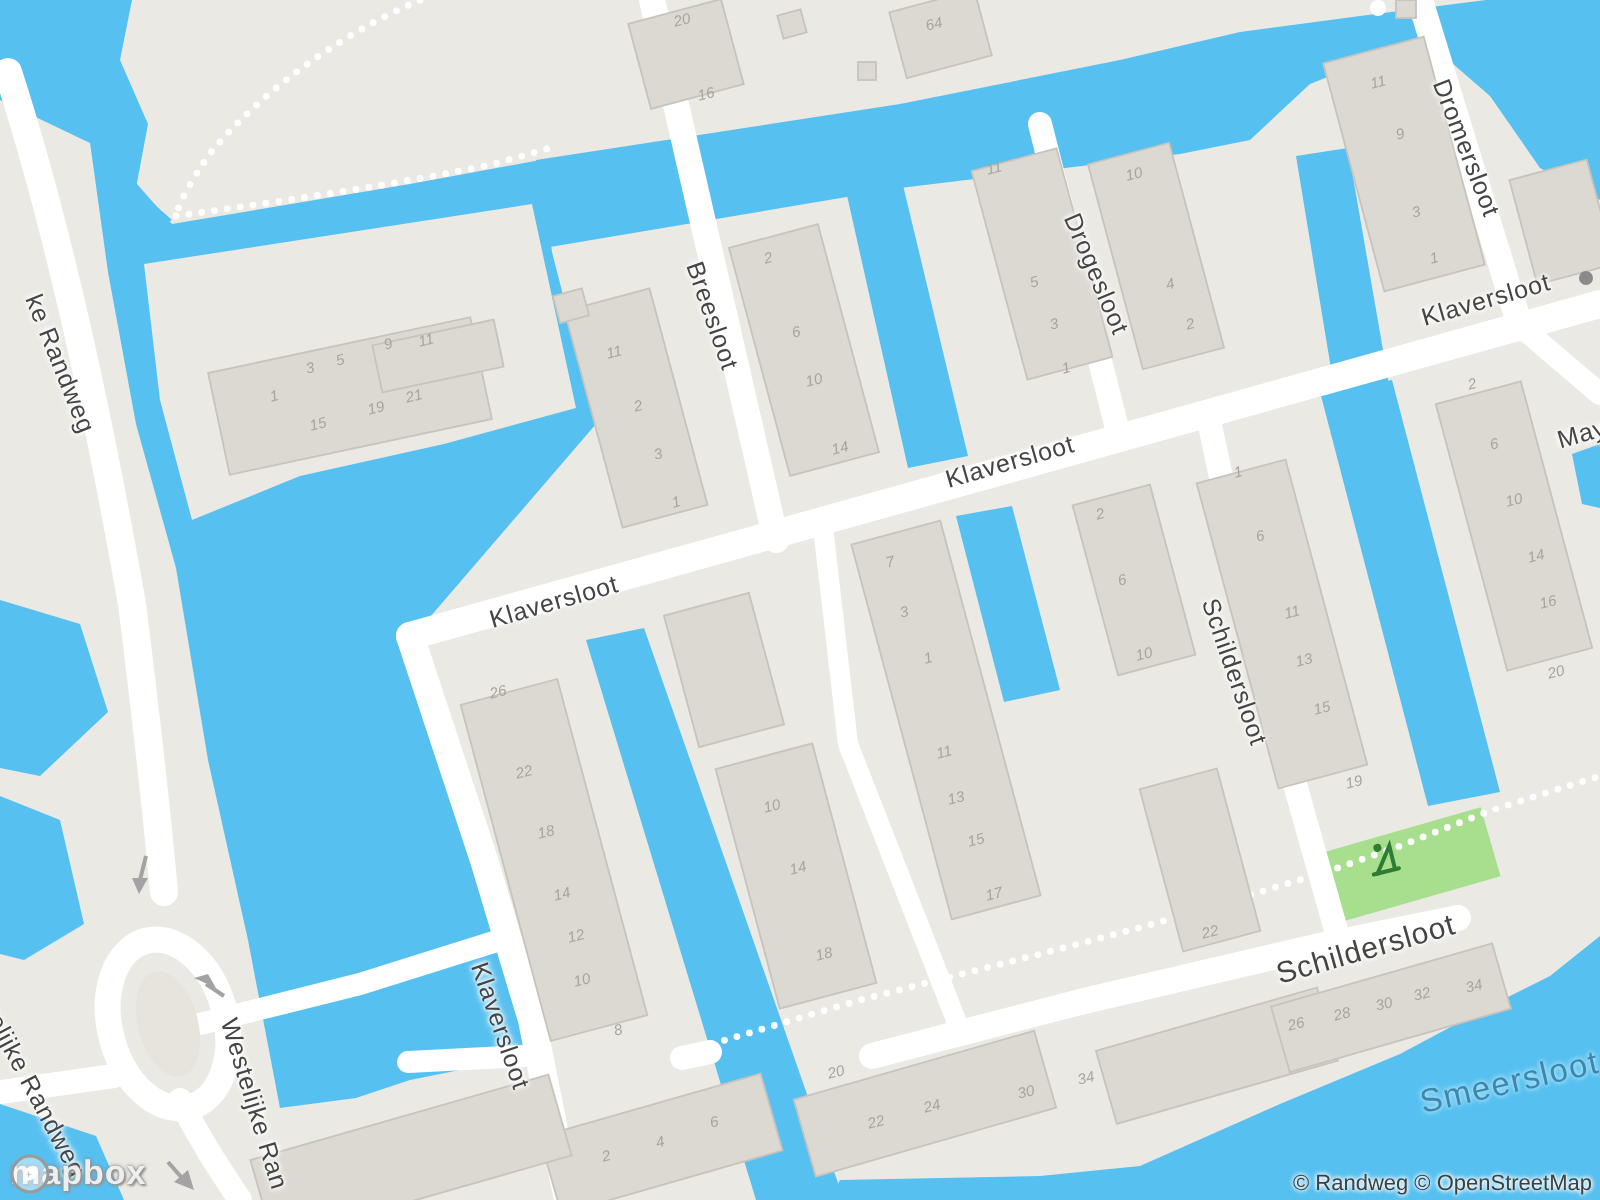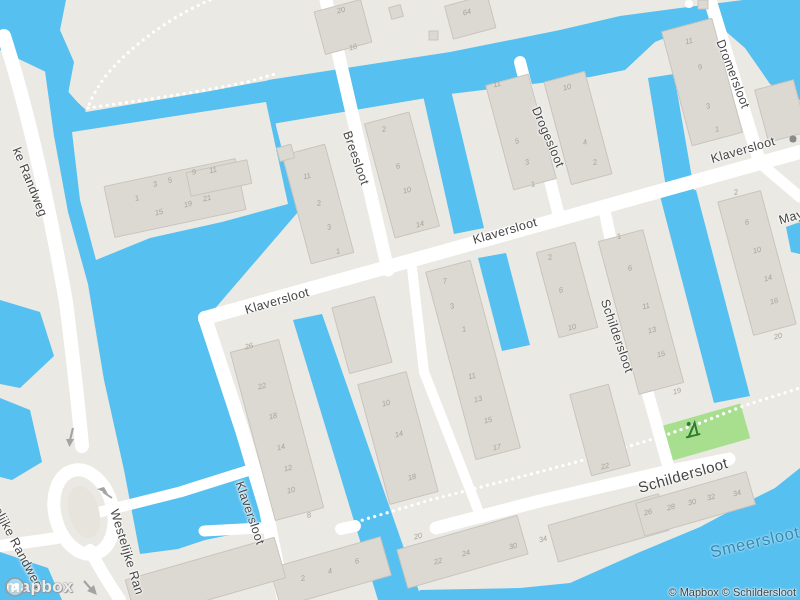--- a/index.html
+++ b/index.html
@@ -224,14 +224,14 @@
     </div>
 
 <div class="logo">
   <svg width="20" height="20" viewBox="0 0 20 20">
     <circle cx="10" cy="10" r="9" fill="rgba(255,255,255,0.45)" stroke="#9a9a9a" stroke-width="1.6"></circle>
     <path d="M13.5,6.5 C11,5.5 8,6.5 7,9.5 C6.4,11.3 6.6,12.6 6.6,13.4 C7.4,13.4 8.7,13.6 10.5,13 C13.5,12 14.5,9 13.5,6.5 Z M11,10.2 L9.6,10.6 L9.2,12 L8.8,10.6 L7.4,10.2 L8.8,9.8 L9.2,8.4 L9.6,9.8 Z" fill="#ffffff"></path>
   </svg>
   <span class="logo-word">mapbox</span>
 </div>
 
-<div class="attribution">© Mapbox © Schildersloot</div>
+<div class="attribution">© Randweg © OpenStreetMap</div>
 </div>
 
 </body></html>

